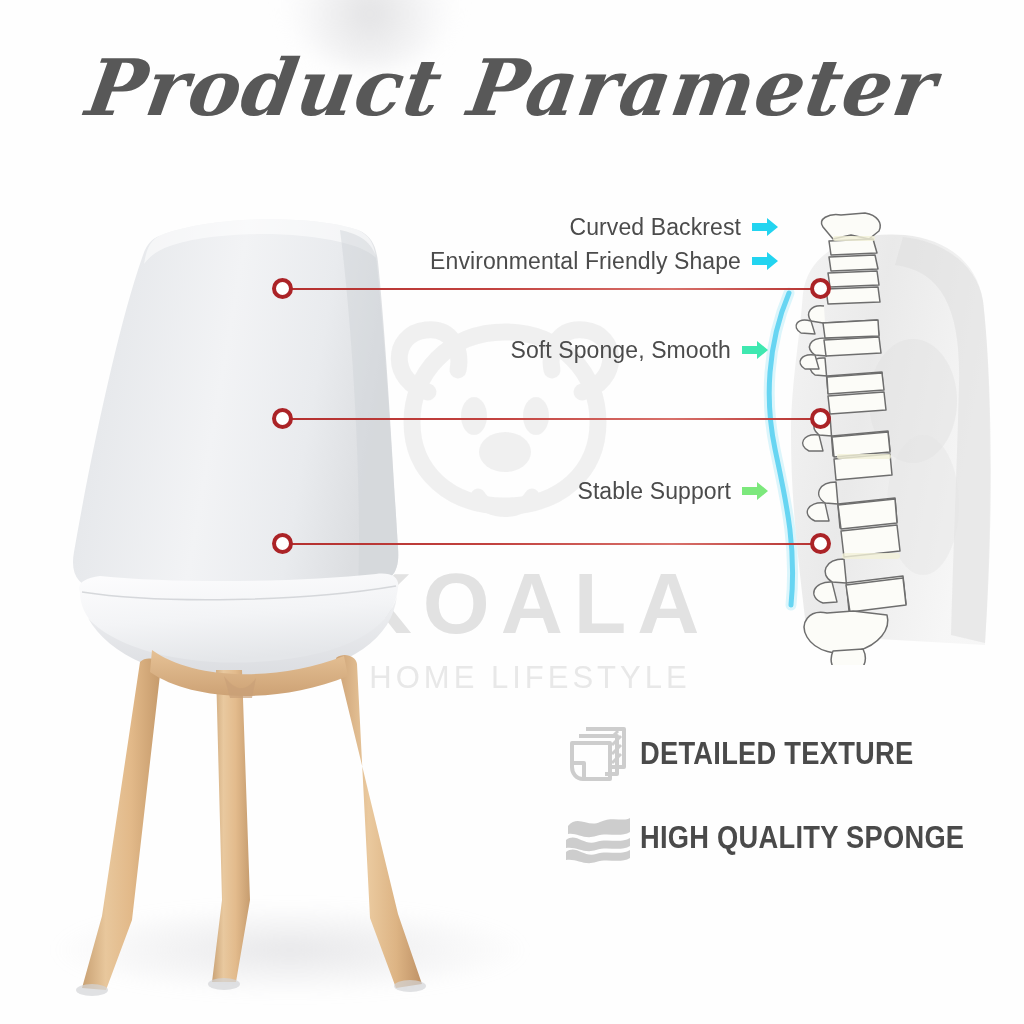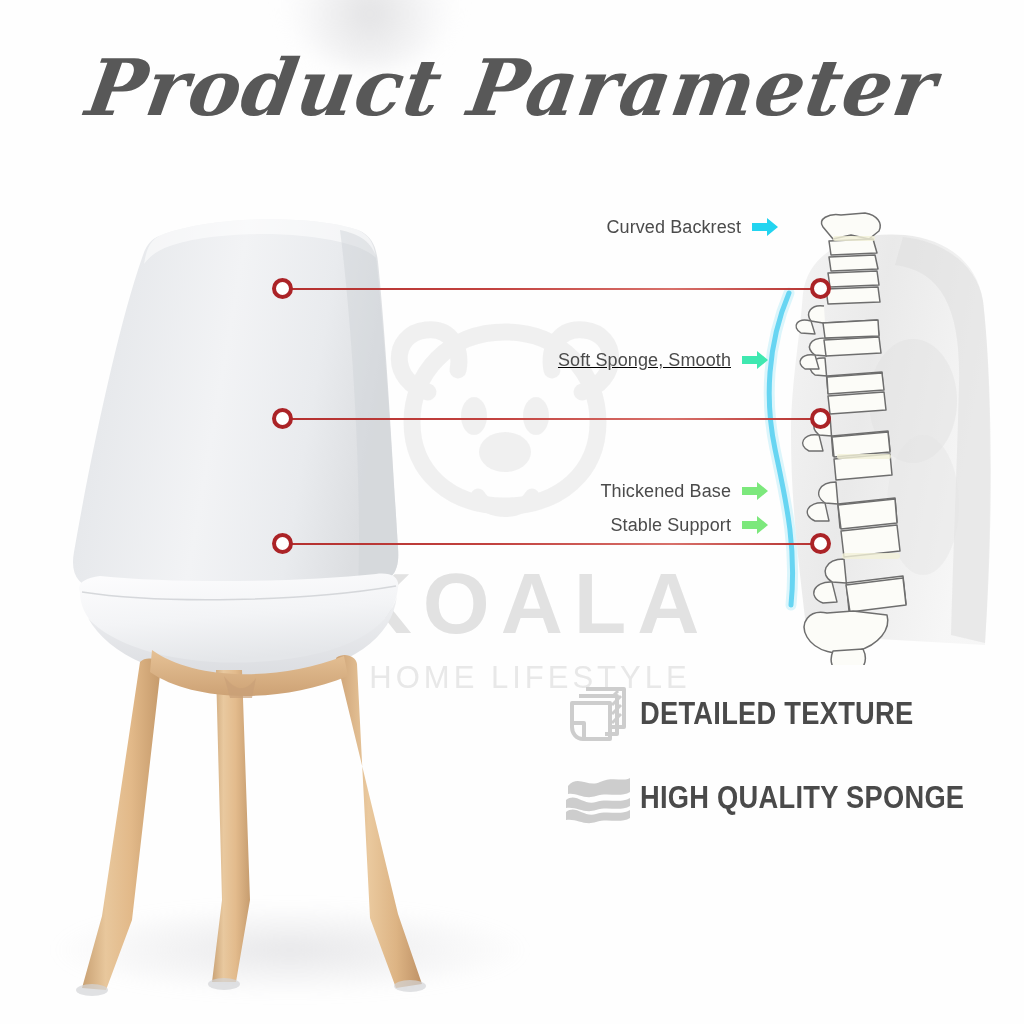--- a/index.html
+++ b/index.html
@@ -61,27 +61,27 @@
     border:4px solid #ab2327;background:#ffffff;box-sizing:border-box;
   }
 
   
   .callout{position:absolute;}
   .co-line{
     display:flex;align-items:center;justify-content:flex-end;gap:9px;
     height:34px;
   }
   .co-text{
-    font-size:18px;color:#4b4b4b;font-weight:400;white-space:nowrap;
+    font-size:23px;color:#4b4b4b;font-weight:400;white-space:nowrap;
     letter-spacing:.1px;
   }
   .co-arrow{width:30px;height:20px;flex:0 0 30px;}
 
   
-  .features{position:absolute;left:556px;top:672px;width:420px;}
+  .features{position:absolute;left:556px;top:712px;width:420px;}
   .feat{display:flex;align-items:center;height:84px;}
   .feat-ico{width:84px;flex:0 0 84px;display:flex;align-items:center;justify-content:center;}
   .feat-label{
     font-family:"Liberation Sans Narrow","Liberation Sans",sans-serif;
     font-size:31px;font-weight:700;color:#4a4a4a;
     letter-spacing:.3px;white-space:nowrap;
     transform:scaleX(.88);transform-origin:left center;
   }
 </style>
 </head>
@@ -246,38 +246,38 @@
   <div class="dot" style="left:810px;top:408px;"></div>
   <div class="dot" style="left:810px;top:533px;"></div>
 
   <div class="callout" style="left:330px;top:210px;width:450px;">
     <div class="co-line">
       <span class="co-text">Curved Backrest</span>
       <svg class="co-arrow" viewBox="0 0 30 20">
         <path d="M2 6 H17 V1 L28 10 L17 19 V14 H2 Z" fill="#22d4f0"></path>
       </svg>
     </div>
+    <div class="co-line">
+      <span class="co-text">Environmental Friendly Shape</span>
+      <svg class="co-arrow" viewBox="0 0 30 20">
+        <path d="M2 6 H17 V1 L28 10 L17 19 V14 H2 Z" fill="#22d4f0"></path>
+      </svg>
+    </div>
   </div>
 
-  <div class="callout" style="left:330px;top:343px;width:440px;text-decoration:underline;">
+  <div class="callout" style="left:330px;top:333px;width:440px;">
     <div class="co-line">
       <span class="co-text">Soft Sponge, Smooth</span>
       <svg class="co-arrow" viewBox="0 0 30 20">
         <path d="M2 6 H17 V1 L28 10 L17 19 V14 H2 Z" fill="#3fe8b0"></path>
       </svg>
     </div>
   </div>
 
   <div class="callout" style="left:340px;top:474px;width:430px;">
-    <div class="co-line">
-      <span class="co-text">Thickened Base</span>
-      <svg class="co-arrow" viewBox="0 0 30 20">
-        <path d="M2 6 H17 V1 L28 10 L17 19 V14 H2 Z" fill="#7ce87c"></path>
-      </svg>
-    </div>
     <div class="co-line">
       <span class="co-text">Stable Support</span>
       <svg class="co-arrow" viewBox="0 0 30 20">
         <path d="M2 6 H17 V1 L28 10 L17 19 V14 H2 Z" fill="#7ce87c"></path>
       </svg>
     </div>
   </div>
 
   <div class="features">
 

